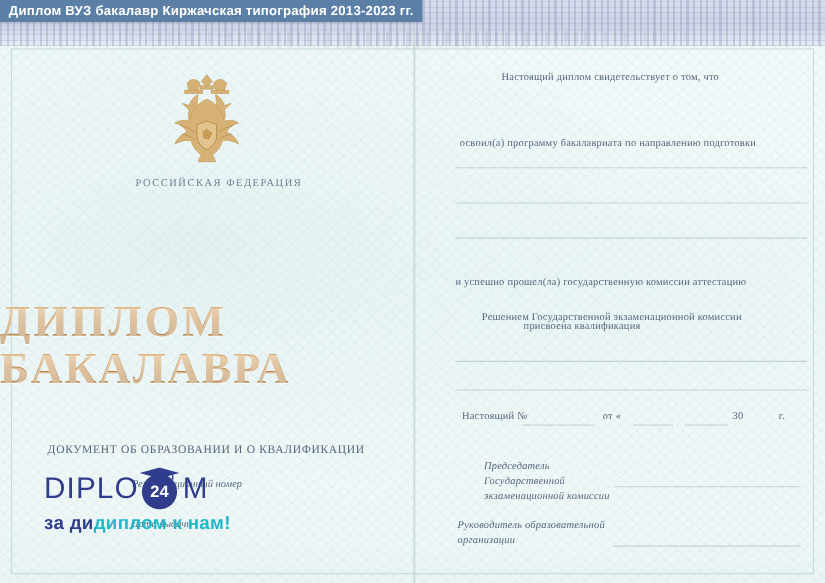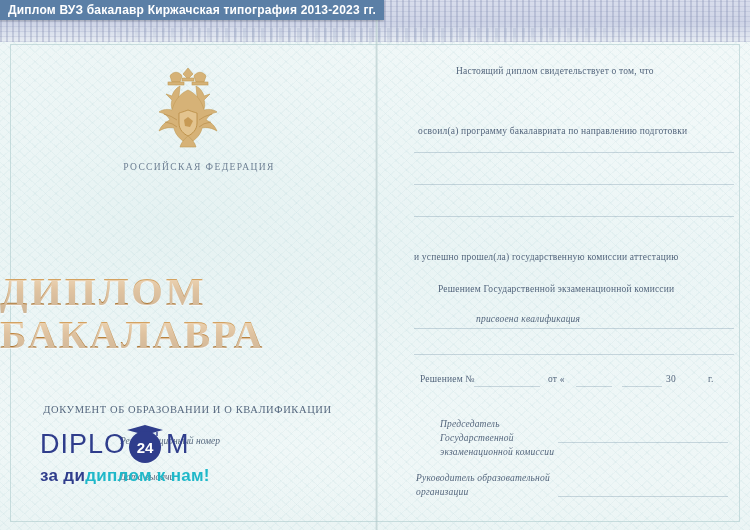--- a/index.html
+++ b/index.html
@@ -199,21 +199,21 @@
     right: 0;
     bottom: 0;
     color: #53657c;
     font-size: 9.5px;
   }
   .rtext { position: absolute; letter-spacing: 0.2px; }
   .r-cert      { top: 22px;  left: 78px; }
   .r-program   { top: 82px;  left: 40px; }
   .r-passed    { top: 208px; left: 36px; }
   .r-decision  { top: 240px; left: 60px; }
-  .r-assigned  { top: 270px; left: 98px; font-style: italic; }
+  .r-assigned  { top: 248px; left: 98px; }
   .r-protocol  { top: 330px; left: 42px; }
   .r-prot-ot   { top: 330px; left: 170px; }
   .r-prot-year { top: 330px; left: 288px; }
   .r-prot-g    { top: 330px; left: 330px; }
   .r-chair     { top: 374px; left: 38px; font-style: italic; line-height: 1.45; }
   .r-head      { top: 428px; left: 38px; font-style: italic; line-height: 1.45; }
   .fill-line {
     position: absolute;
     height: 0;
     border-bottom: 1px solid rgba(120,150,170,0.35);
@@ -351,21 +351,21 @@
       <div class="fill-line fl-2"></div>
       <div class="fill-line fl-3"></div>
 
       <div class="rtext r-passed">и успешно прошел(ла) государственную комиссии аттестацию</div>
       <div class="rtext r-decision">Решением Государственной экзаменационной комиссии</div>
       <div class="rtext r-assigned">присвоена квалификация</div>
 
       <div class="fill-line fl-4"></div>
       <div class="fill-line fl-5"></div>
 
-      <div class="rtext r-protocol">Решением №</div>
+      <div class="rtext r-protocol">Настоящий №</div>
       <div class="rtext r-prot-ot">от «</div>
       <div class="rtext r-prot-year">30</div>
       <div class="rtext r-prot-g">г.</div>
 
       <div class="fill-line fl-p1"></div>
       <div class="fill-line fl-p2"></div>
       <div class="fill-line fl-p3"></div>
 
       <div class="rtext r-chair" style="white-space: pre-line; margin-left: 24px;">Председатель
 Государственной

